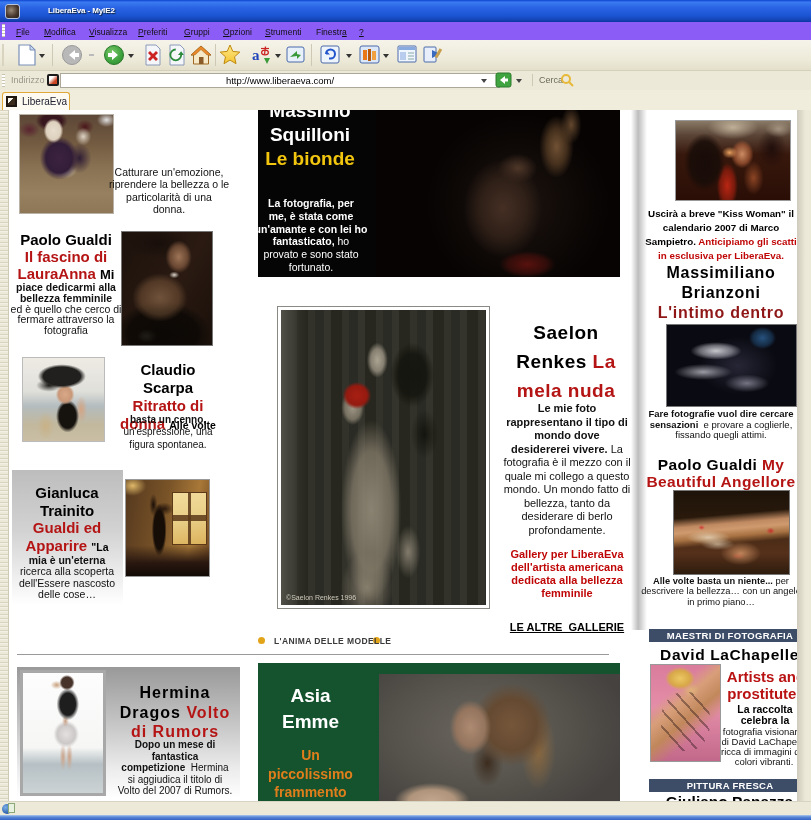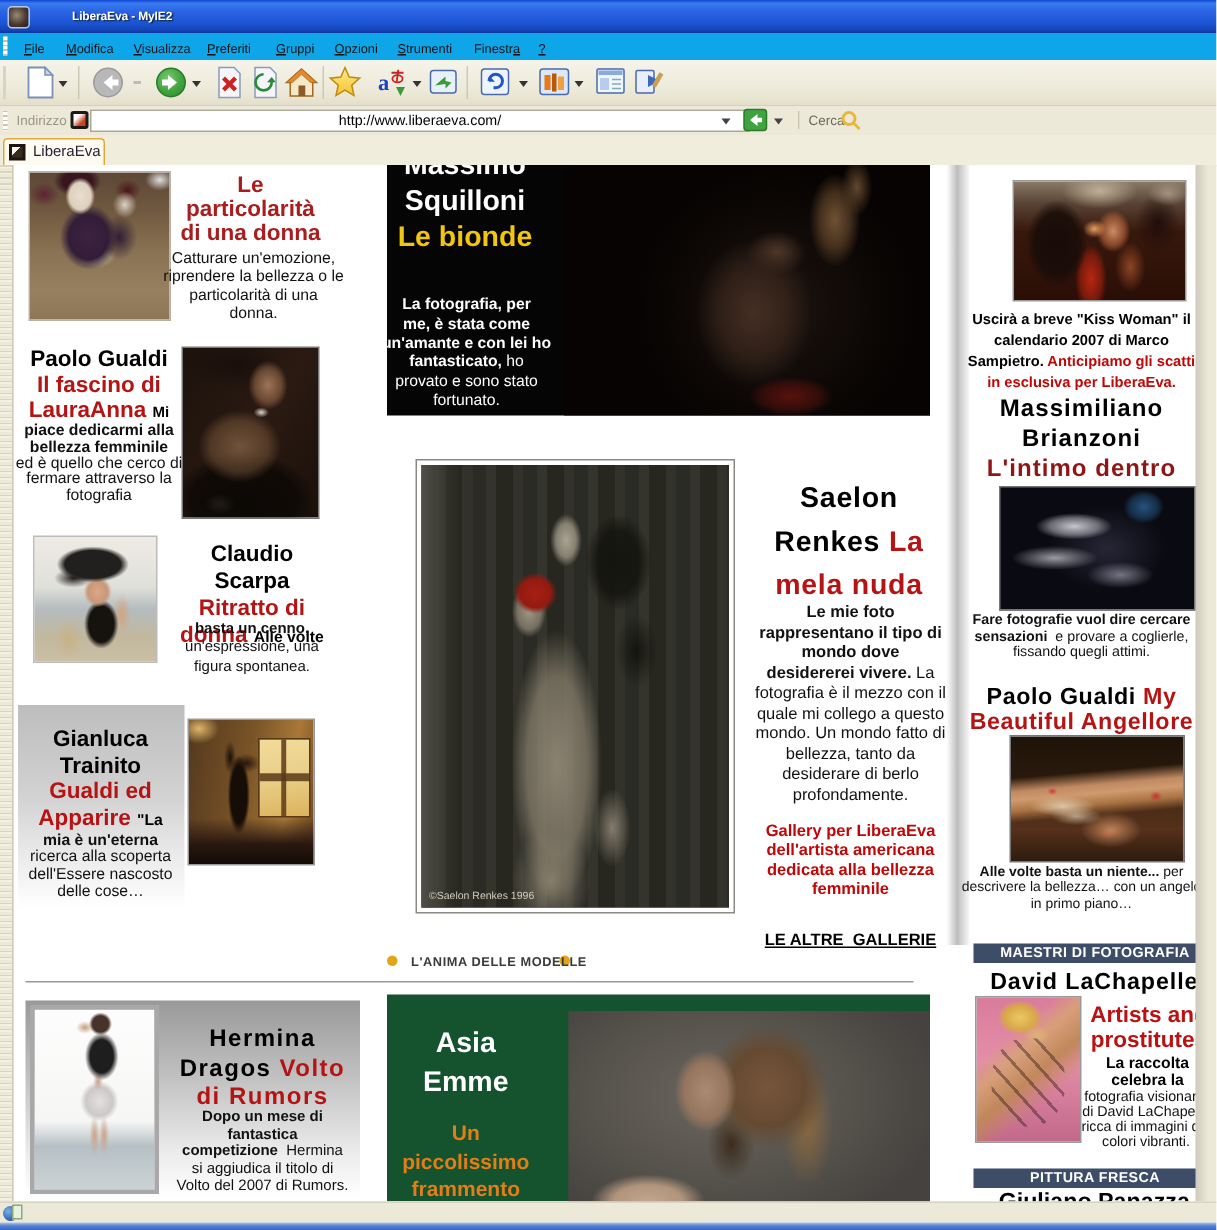--- a/index.html
+++ b/index.html
@@ -2,21 +2,21 @@
 <html><head><meta charset="utf-8"><style>
 html,body{margin:0;padding:0;}
 body{width:811px;height:820px;position:relative;overflow:hidden;background:#fff;
  font-family:"Liberation Sans",sans-serif;}
 .ab{position:absolute;}
 
 #titlebar{left:0;top:0;width:811px;height:22px;
  background:linear-gradient(180deg,#0f45d2 0%,#3a7bf0 10%,#2a64e4 35%,#1c55d4 70%,#1443b4 92%,#0b34a0 100%);}
 #titletxt{left:20px;top:6px;color:#fff;font-weight:bold;font-size:8px;letter-spacing:-0.1px;text-shadow:1px 1px 1px #123;padding-left:28px;}
 #titleicon{left:5px;top:4px;width:13px;height:13px;border-radius:3px;background:radial-gradient(circle at 40% 40%,#9a8a78 0%,#4a3a30 55%,#241a12 100%);border:1px solid #b8c4de;}
-#menubar{left:0;top:22px;width:811px;height:18px;background:#0ea5e9;font-size:8.5px;color:#111;}
+#menubar{left:0;top:22px;width:811px;height:18px;background:#8b5cf6;font-size:8.5px;color:#111;}
 #menubar span{position:absolute;top:5px;}
 #toolbar{left:0;top:40px;width:811px;height:30px;background:linear-gradient(180deg,#f6f4ea,#ece9d8 70%,#e3dfca);border-bottom:1px solid #d4d0ba;}
 #addrbar{left:0;top:71px;width:811px;height:19px;background:#ece9d8;text-align:center;}
 #addrinput{left:60px;top:2px;width:434px;height:13px;background:#fff;border:1px solid #aca899;font-size:9.5px;padding:0 2px;color:#000;line-height:13px;}
 #tabbar{left:0;top:90px;width:811px;height:20px;background:#f0eddd;border-bottom:1px solid #d8d4c0;}
 #tab1{left:2px;top:2px;width:66px;height:18px;background:#fdfbf1;border:1px solid #e0a838;border-bottom:none;border-radius:3px 3px 0 0;font-size:10px;color:#223;}
 #sidestrip{left:0;top:110px;width:8px;height:691px;background:#ece9d8;border-right:1px solid #cdc9b2;
  background-image:repeating-linear-gradient(180deg,#d8d4c0 0 1px,#f4f1e4 1px 2px,#ece9d8 2px 4px);}
 #rightstrip{left:797px;top:110px;width:14px;height:691px;background:linear-gradient(90deg,#cfcabc,#ece9d8 60%);}
 #statusbar{left:0;top:801px;width:811px;height:14px;background:#ece9d8;border-top:1px solid #d8d4c4;}
@@ -294,24 +294,23 @@
 <div class="ab" id="tabbar">
     <div class="ab" id="tab1">
  <span style="position:absolute;left:3px;top:3px;width:11px;height:11px;background:#201610;"></span>
  <span style="position:absolute;left:5px;top:5px;width:7px;height:7px;background:linear-gradient(135deg,#f8f8f0 40%,#3a2a1a 40%);"></span>
  <span style="position:absolute;left:19px;top:3px;">LiberaEva</span>
     </div>
   </div>
 <div class="ab" id="page">
 
 <div class="ab" id="photoA"></div>
-<div class="ab ctr" style="left:93px;top:6px;width:132px;font-size:15px;font-weight:bold;line-height:16px;color:#a81d1d">Le<br>particolarità<br>di una donna</div>
 <div class="ab ctr" style="left:91px;top:56px;width:140px;font-size:10.5px;line-height:12.3px;color:#111">Catturare un'emozione,<br>riprendere la bellezza o le<br>particolarità di una<br>donna.</div>
 
-<div class="ab ctr" style="left:2px;top:121px;width:112px;font-size:15px;font-weight:bold;line-height:17px;color:#000">Paolo Gualdi<br><span class="red">Il fascino di</span><br><span class="red">LauraAnna</span> <span style="font-size:10px">Mi</span></div>
+<div class="ab ctr" style="left:2px;top:121px;width:112px;font-size:15px;font-weight:bold;line-height:17px;color:#000">Paolo Gualdi<br><span class="red">Il fascino di</span><br><span class="red">LauraAnna</span> <span style="font-size:13px">Mi</span></div>
 <div class="ab ctr" style="left:2px;top:172px;width:112px;font-size:10.5px;line-height:10.8px;color:#111"><span class="b">piace dedicarmi alla<br>bellezza femminile</span><br>ed è quello che cerco di<br>fermare attraverso la<br>fotografia</div>
 <div class="ab" id="photoB"></div>
 
 <div class="ab" id="photoC"></div>
 <div class="ab ctr" style="left:91px;top:251px;width:138px;font-size:15px;font-weight:bold;line-height:18px;color:#000">Claudio<br>Scarpa<br><span class="red">Ritratto di</span><br><span class="red">donna</span> <span style="font-size:10.5px">Alle volte</span></div>
 <div class="ab ctr" style="left:91px;top:304px;width:138px;font-size:10px;line-height:12.4px;color:#111"><span class="b">basta un cenno,</span><br>un'espressione, una<br>figura spontanea.</div>
 
 <div class="ab" id="cellD"></div>
 <div class="ab ctr" style="left:4px;top:374px;width:110px;font-size:15px;font-weight:bold;line-height:17.5px;color:#000">Gianluca<br>Trainito<br><span class="red">Gualdi ed</span><br><span class="red">Apparire</span> <span style="font-size:10.5px">"La</span></div>
 <div class="ab ctr" style="left:0px;top:445px;width:118px;font-size:10.5px;line-height:11.3px;color:#111"><span class="b">mia è un'eterna</span><br>ricerca alla scoperta<br>dell'Essere nascosto<br>delle cose…</div>

